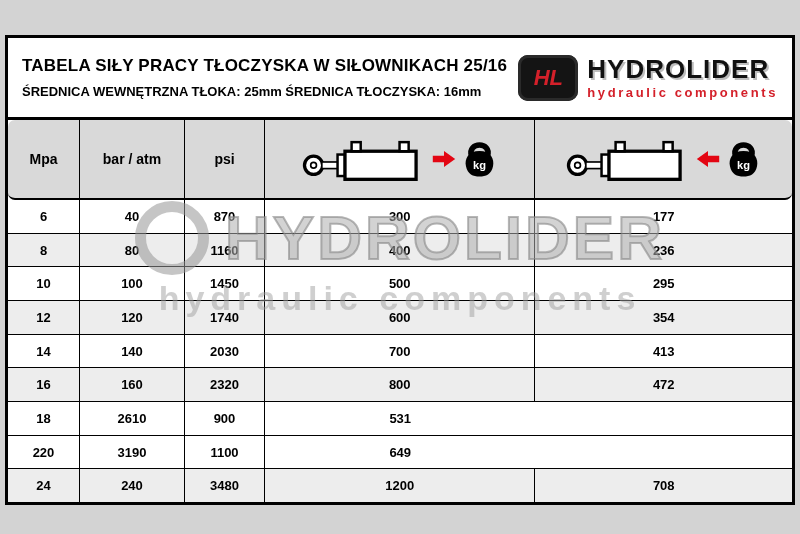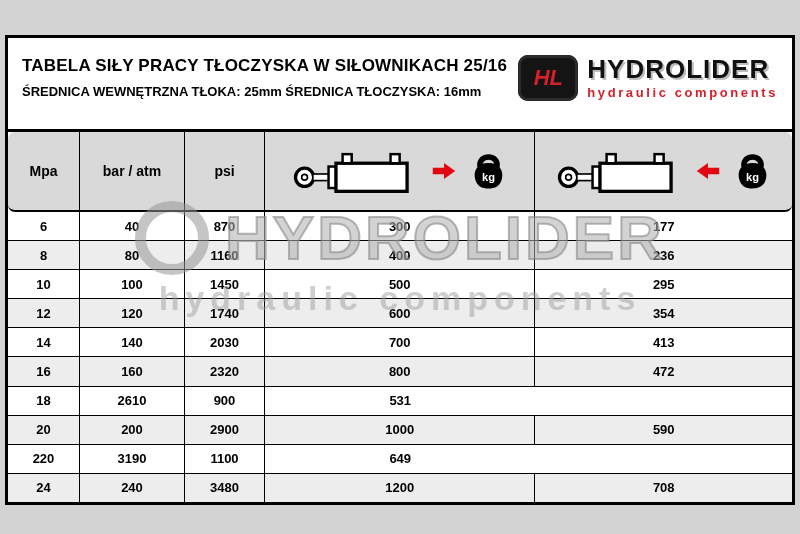--- a/index.html
+++ b/index.html
@@ -12,21 +12,21 @@
   .sheet{
     position:absolute;left:5px;right:5px;top:35px;bottom:29px;
     background:#fff;border:3px solid #000;
     display:flex;flex-direction:column;box-sizing:border-box;
   }
   
   .titlebar{
     height:79px;box-sizing:content-box;flex:0 0 auto;
     border-bottom:3px solid #000;
     display:flex;align-items:center;justify-content:space-between;
-    padding:0 14px 12px 14px;background:#fff;
+    padding:0 14px 0 14px;background:#fff;
   }
   .title{font-size:17px;font-weight:bold;letter-spacing:.2px;}
   .subtitle{font-size:13px;font-weight:bold;margin-top:8px;}
   .logo{display:flex;align-items:center;gap:9px;flex:0 0 auto;}
   .hl-badge{
     width:60px;height:46px;background:#141414;border-radius:10px;
     color:#d4202a;font-weight:900;font-style:italic;font-size:22px;
     display:flex;align-items:center;justify-content:center;
     box-shadow:inset 0 0 0 3px #2a2a2a;
   }
@@ -40,21 +40,21 @@
   }
   
   .grid{display:grid;grid-template-columns:72px 105px 80px 272fr 258fr;}
   .head{
     flex:0 0 auto;height:78px;background:#d9d9d9;border-bottom:2px solid #000;border-radius:7px;
   }
   .hcell{
     display:flex;align-items:center;justify-content:center;
     font-weight:bold;font-size:14px;border-right:1px solid #000;
   }
-  .hcell.icon{gap:15px;text-align:right;}
+  .hcell.icon{gap:6px;text-align:right;}
   .hcell.last{border-right:none;}
   .rows{flex:1 1 auto;display:flex;flex-direction:column;}
   .row{flex:1 1 0;border-bottom:1px solid #000;background:#fff;}
   .row:last-child{border-bottom:none;}
   .row.alt{background:#ededed;}
   .cell{
     display:flex;align-items:center;justify-content:center;
     font-weight:bold;font-size:13px;border-right:1px solid #000;
   }
   .cell.last{border-right:none;}
@@ -195,27 +195,20 @@
       <div class="cell last">472</div>
     </div>
 
     <div class="grid row">
       <div class="cell">18</div>
       <div class="cell">2610</div>
       <div class="cell">900</div>
       <div class="cell last">531</div>
     </div>
 
-    <div class="grid row alt">
-      <div class="cell">20</div>
-      <div class="cell">200</div>
-      <div class="cell">2900</div>
-      <div class="cell">1000</div>
-      <div class="cell last">590</div>
-    </div>
 
     <div class="grid row">
       <div class="cell">220</div>
       <div class="cell">3190</div>
       <div class="cell">1100</div>
       <div class="cell last">649</div>
     </div>
 
     <div class="grid row alt">
       <div class="cell">24</div>

